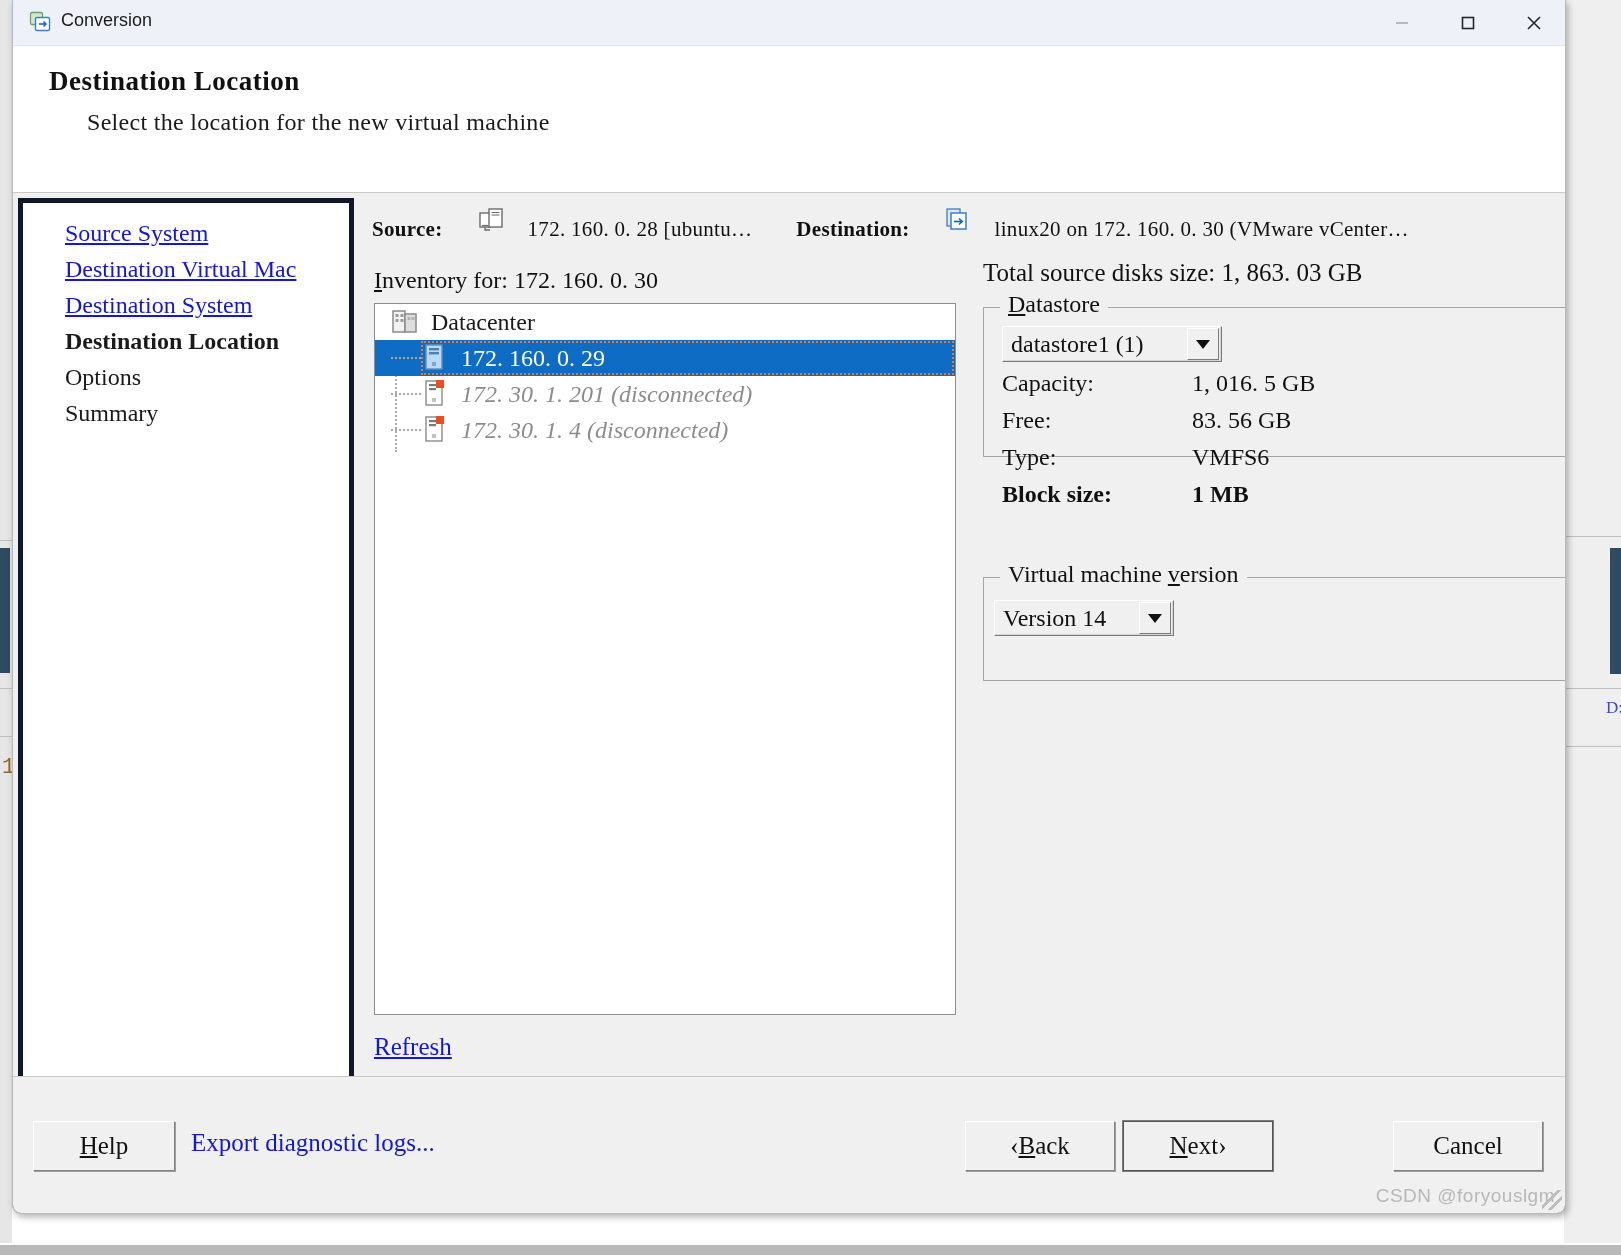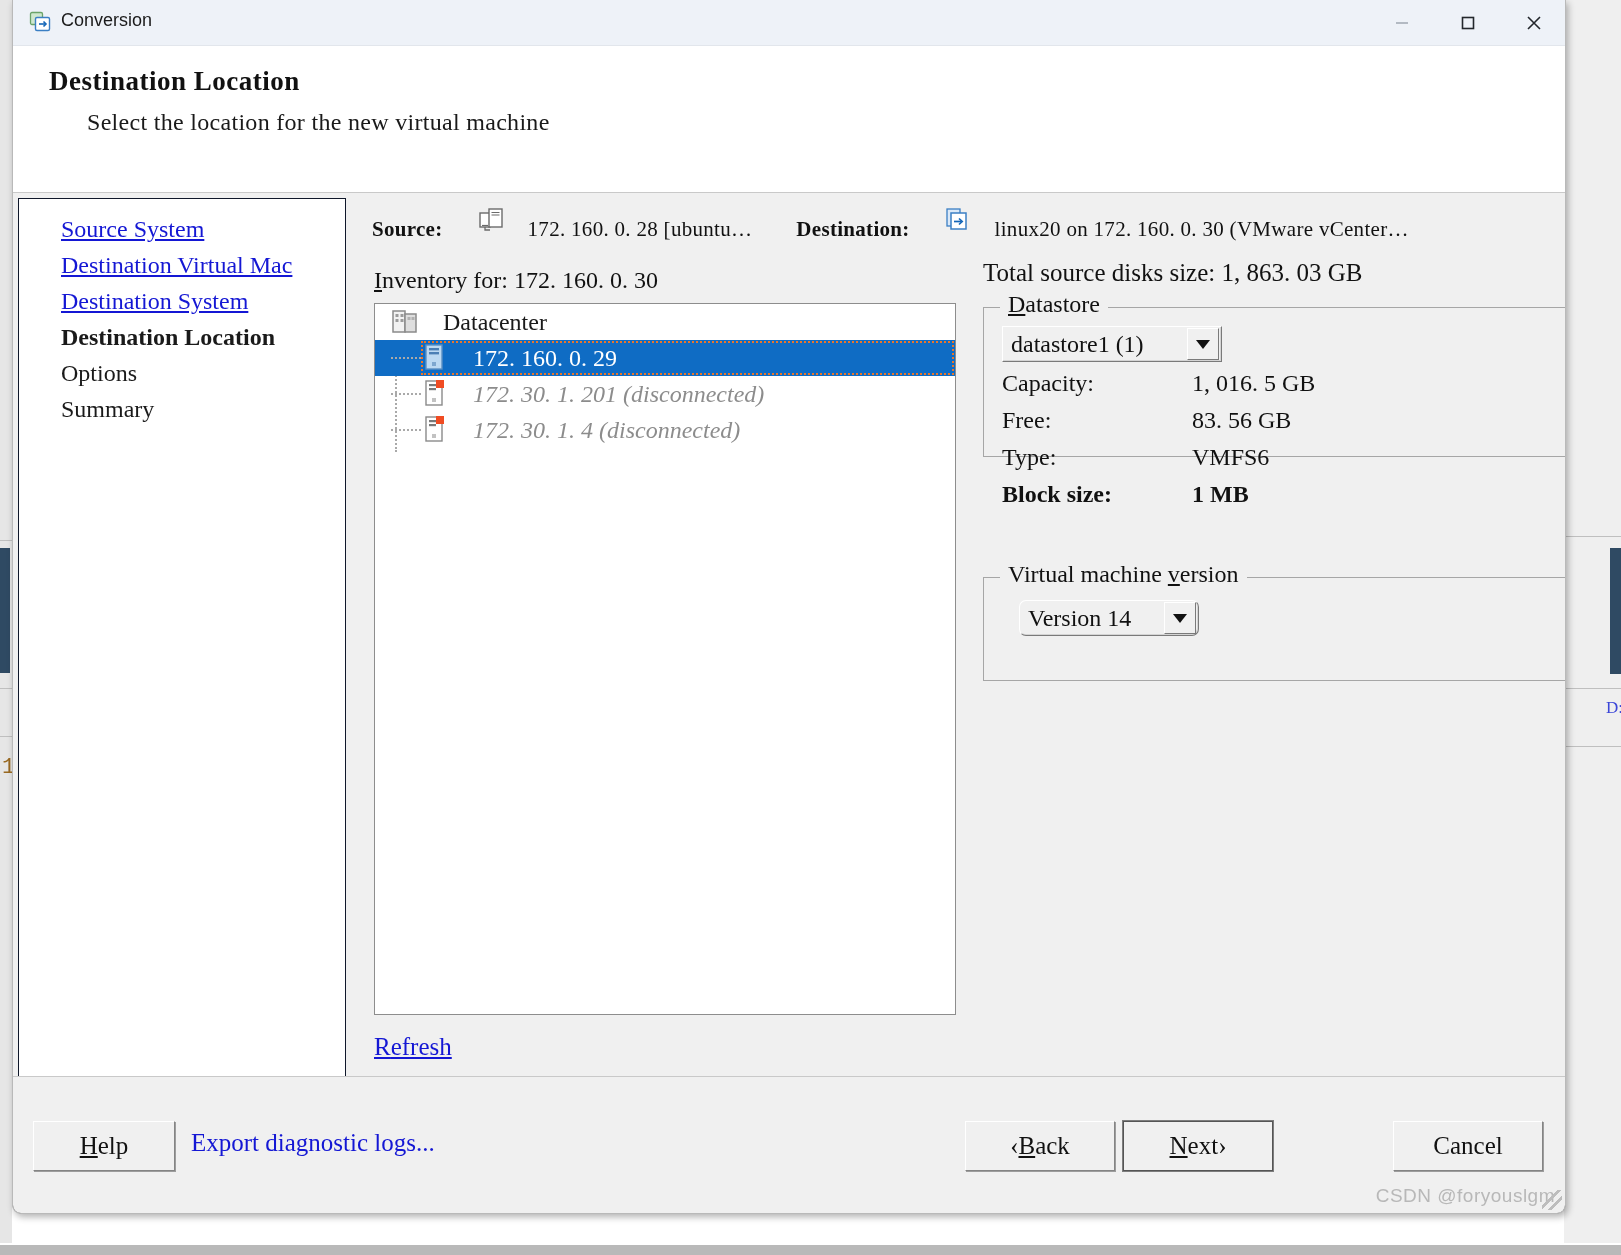--- a/index.html
+++ b/index.html
@@ -44,21 +44,21 @@
   #headband{position:relative;height:146px;background:#ffffff;border-bottom:1px solid #c9c9c9;}
   #pagetitle{position:absolute;left:36px;top:20px;font-size:27px;font-weight:bold;color:#111;
     letter-spacing:.5px;}
   #pagesub{position:absolute;left:74px;top:63px;font-size:24px;color:#1a1a1a;letter-spacing:.3px;}
 
   
   #body{position:relative;height:929px;background:#f0f0f0;}
 
   
   #navpanel{position:absolute;left:5px;top:5px;width:326px;height:890px;
-    background:#ffffff;border:1px solid #0f172a;}
+    background:#ffffff;border:5px solid #0f172a;}
   #navlist{position:absolute;left:42px;top:12px;}
   .nav-item{font-size:24px;line-height:34px;color:#1a1a1a;white-space:nowrap;padding:1px 0;}
   .nav-item.link{color:#1417d4;text-decoration:underline;}
   .nav-item.current{font-weight:bold;}
   
   #navscroll{position:absolute;left:5px;top:899px;width:326px;height:28px;
     background:#f0f0f0;border:1px solid #9a9a9a;display:flex;align-items:stretch;}
   .sb-btn{width:24px;background:#f0f0f0;border:1px solid #fff;border-right-color:#828282;
     border-bottom-color:#828282;display:flex;align-items:center;justify-content:center;}
   .sb-thumb{flex:0 0 auto;width:200px;background:#f0f0f0;border:1px solid #fff;
@@ -79,21 +79,21 @@
   .sd-label{font-weight:bold;letter-spacing:.3px;}
   .sd-val{margin-left:12px;letter-spacing:.3px;}
   .sd-gap{display:inline-block;width:26px;}
 
   #invlabel{position:absolute;left:16px;top:74px;font-size:24px;color:#111;white-space:nowrap;}
   #invlabel u{text-decoration:underline;}
 
   #tree{position:absolute;left:16px;top:110px;width:580px;height:710px;
     background:#ffffff;border:1px solid #8d8d8d;overflow:hidden;}
   .tr-row{position:relative;height:36px;display:flex;align-items:center;font-size:24px;color:#1a1a1a;}
-  .tr-row .tr-label{white-space:nowrap;margin-left:12px;}
+  .tr-row .tr-label{white-space:nowrap;}
   .tr-row.sel{background:#0f6cc4;color:#fff;}
   .tr-row.sel .tr-focus{position:absolute;left:46px;top:1px;right:1px;bottom:1px;
     border:2px dotted #e8762c;}
   .tr-row.dim .tr-label{color:#8c8c8c;font-style:italic;}
   .tr-indent{width:48px;display:flex;align-items:center;justify-content:flex-end;padding-right:2px;}
   .tr-dots{width:30px;border-top:2px dotted #a9a9a9;margin-right:2px;}
   .tr-vline{position:absolute;left:20px;top:0;bottom:0;width:0;border-left:2px dotted #a9a9a9;}
   .tr-ico{width:32px;height:32px;margin-right:10px;flex:0 0 auto;}
 
   #refresh{position:absolute;left:16px;top:840px;font-size:25px;color:#1417d4;text-decoration:underline;}
@@ -351,21 +351,21 @@
             <span class="k">Type:</span><span>VMFS6</span>
           </div>
           <div class="kv" style="left:18px;top:173px;font-weight:bold;">
             <span class="k">Block size:</span><span>1 MB</span>
           </div>
         </div>
 
         <div class="gbox" id="vmbox">
           <span class="legend"><span>Virtual machine </span><u>v</u><span>ersion</span></span>
 
-          <div class="combo" style="left:35px;top:22px;width:178px;border-radius:7px;">
+          <div class="combo" style="left:10px;top:22px;width:178px;">
             <span class="cv">Version 14</span>
             <span class="carrow" style="margin-left:auto;">
                 <i></i>
               </span>
           </div>
         </div>
       </div>
 
     </div>
   </div>

